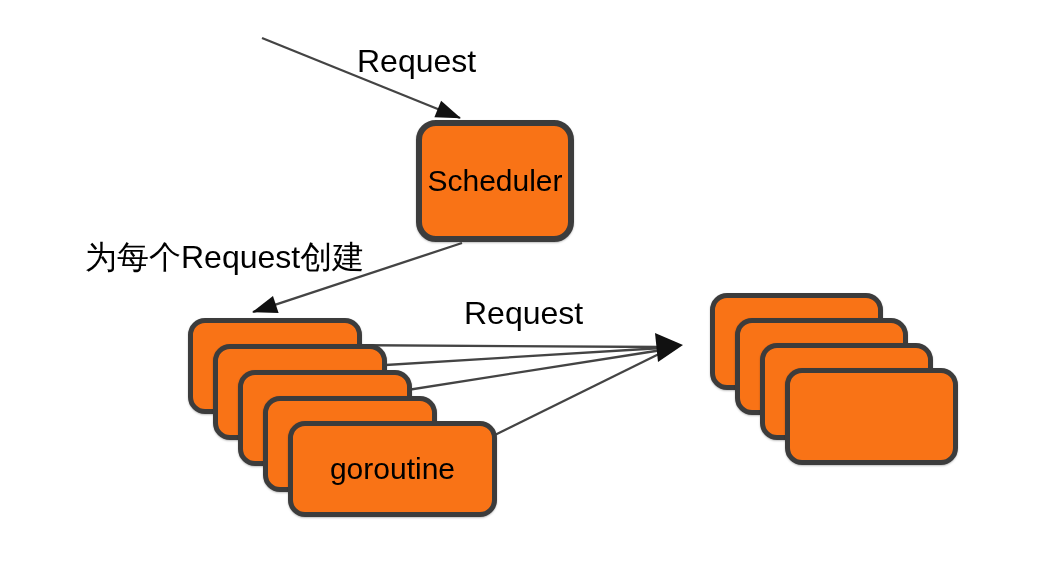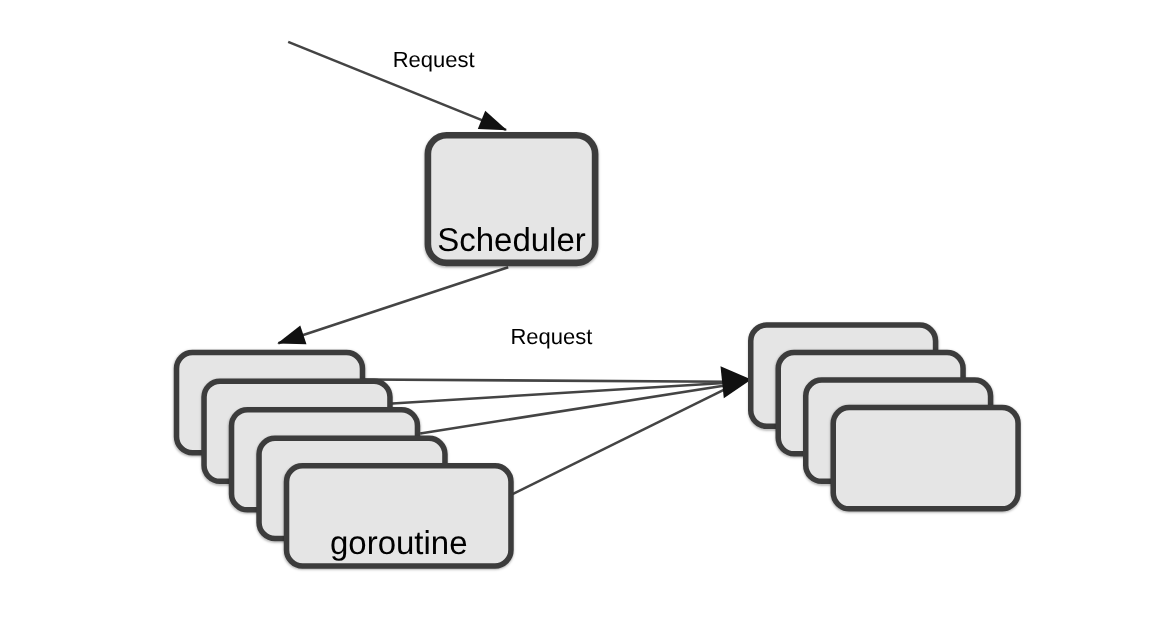--- a/index.html
+++ b/index.html
@@ -16,27 +16,28 @@
     overflow: hidden;
   }
   .edges-layer {
     position: absolute;
     left: 0; top: 0;
     width: 1050px; height: 574px;
   }
   .node-box {
     position: absolute;
     box-sizing: border-box;
-    background: #e5e5e5;
+    background: #f97316;
     border: 5px solid #3c3c3c;
     border-radius: 17px;
     box-shadow: 0 1px 2px rgba(0,0,0,0.25);
     display: flex;
-    align-items: flex-end;
+    align-items: center;
     justify-content: center;
+    margin-left: 30px;
   }
   .node-label {
     font-size: 30px;
     color: #000000;
     white-space: nowrap;
   }
   .scheduler-box {
     left: 386px; top: 120px;
     width: 158px; height: 122px;
     border-radius: 20px;
@@ -49,21 +50,21 @@
   .g4 { left: 233px; top: 396px; width: 174px; height: 96px; }
   .g5 { left: 258px; top: 421px; width: 209px; height: 96px; }
   
   .w1 { left: 680px; top: 293px; width: 173px; height: 97px; }
   .w2 { left: 705px; top: 318px; width: 173px; height: 97px; }
   .w3 { left: 730px; top: 343px; width: 173px; height: 97px; }
   .w4 { left: 755px; top: 368px; width: 173px; height: 97px; }
   .w5 { left: 780px; top: 393px; width: 173px; height: 97px; }
   .edge-label {
     position: absolute;
-    font-size: 20px;
+    font-size: 32px;
     color: #000000;
     white-space: nowrap;
     line-height: 1.1;
   }
   .label-request-top { left: 357px; top: 44px; }
   .label-create      { left: 85px;  top: 240px; }
   .label-request-mid { left: 464px; top: 296px; }
 </style>
 </head>
 <body>
@@ -99,15 +100,16 @@
   <div class="node-box g5">
     <span class="node-label">goroutine</span>
   </div>
 
   <div class="node-box w1"></div>
   <div class="node-box w2"></div>
   <div class="node-box w3"></div>
   <div class="node-box w4"></div>
 
   <div class="edge-label label-request-top">Request</div>
+  <div class="edge-label label-create">为每个Request创建</div>
   <div class="edge-label label-request-mid">Request</div>
 
 </div>
 
 </body></html>

